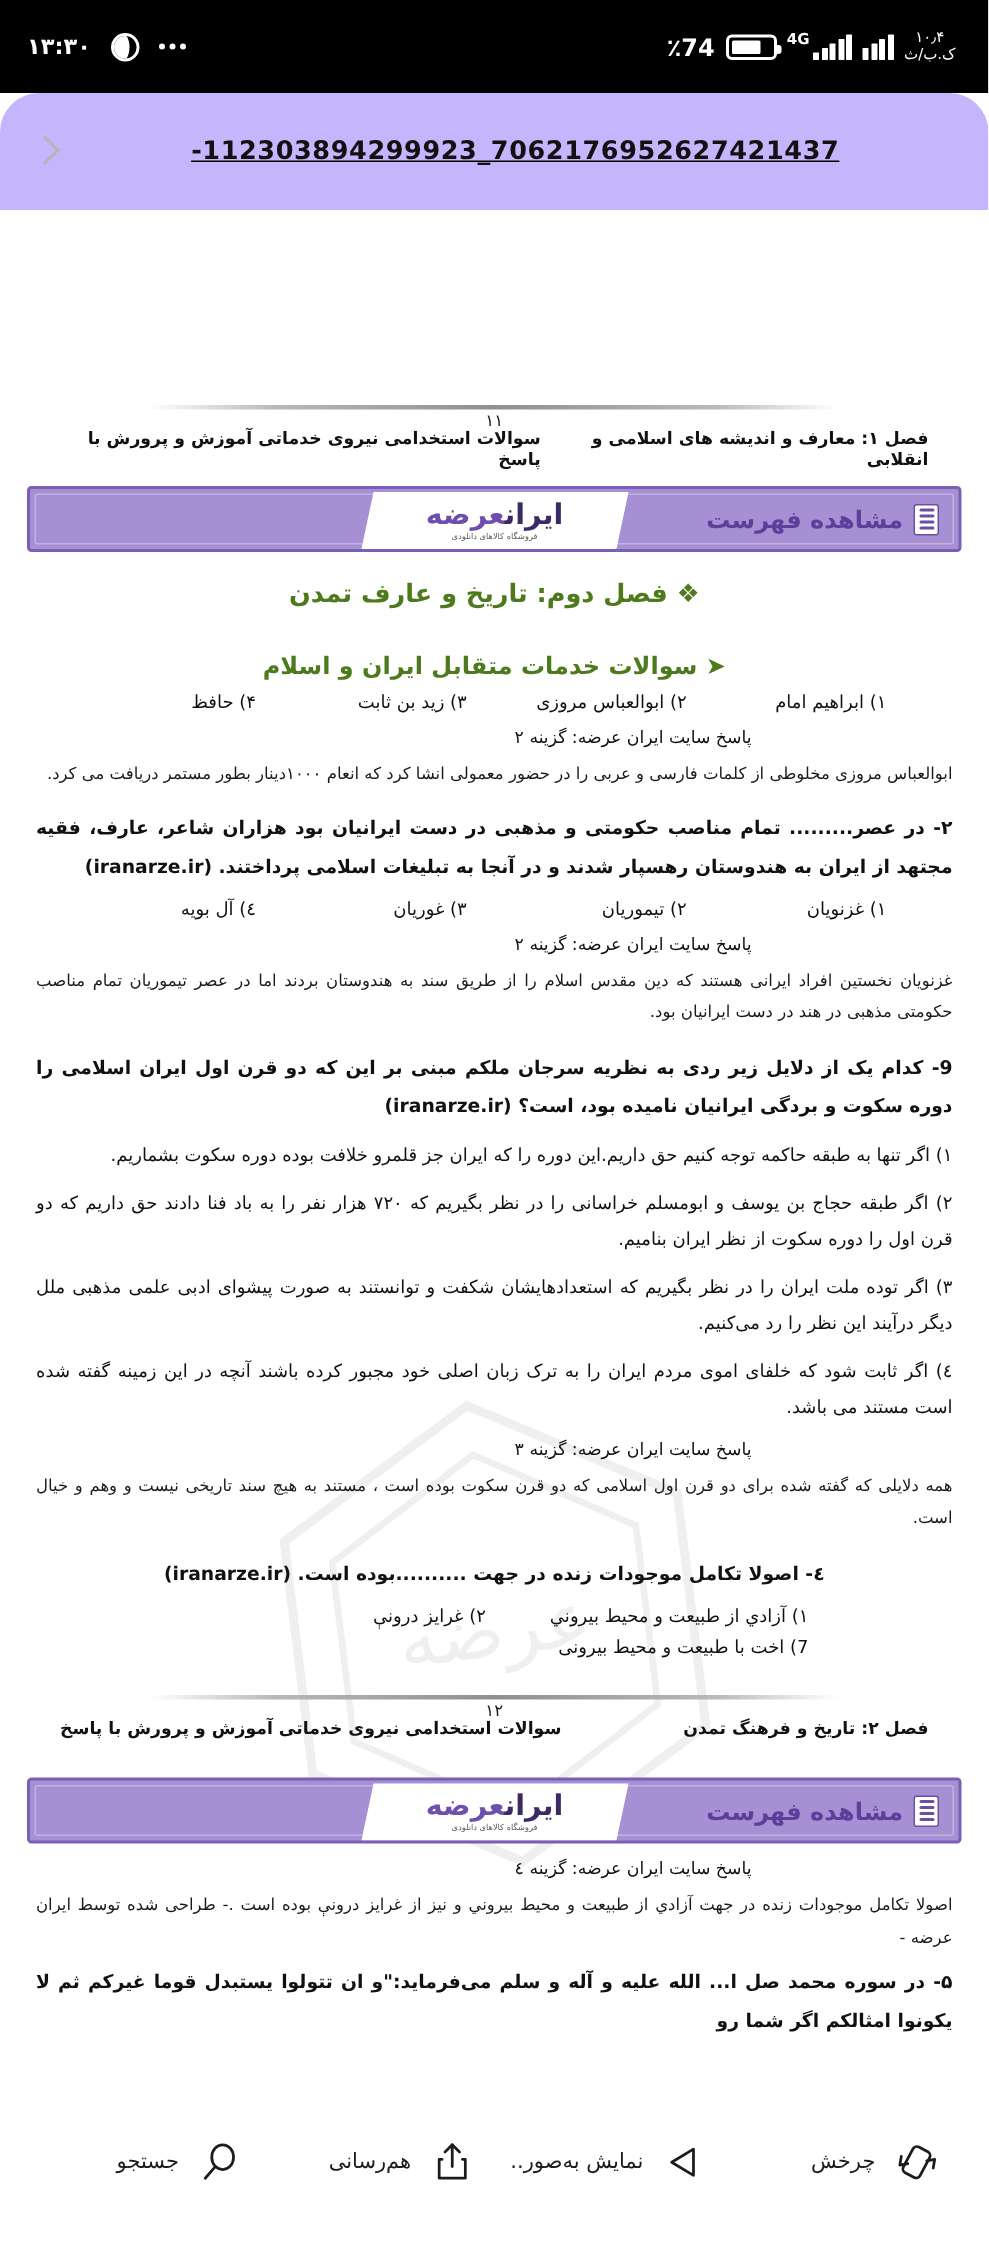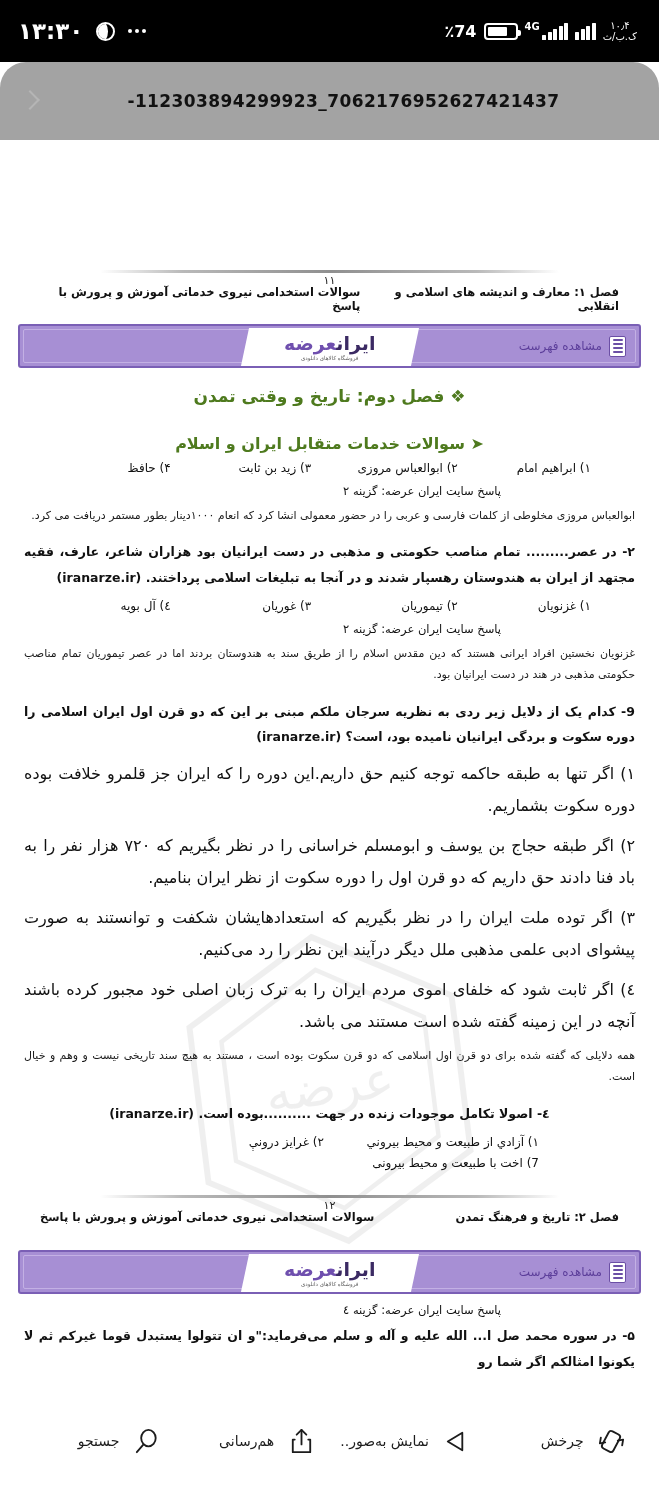--- a/index.html
+++ b/index.html
@@ -128,37 +128,38 @@
   }
   .moon-icon::after {
     content: "";
     position: absolute;
     left: -3px; top: -3px;
     width: 13px; height: 21px;
     background: #ffffff;
     border-radius: 50%;
   }
   .clock {
-    font-size: 23px;
+    font-size: 15px;
     font-weight: 600;
     letter-spacing: 0.5px;
   }
 
   
   .title-bar {
     position: absolute;
     top: 62px; left: 0;
     width: 659px;
     height: 78px;
-    background: #a3a3a3;
+    background: #c4b5fd;
     border-radius: 26px 26px 0 0;
     display: flex;
     align-items: center;
     justify-content: center;
     padding: 0 16px;
+    text-decoration: underline;
   }
   .doc-title {
     flex: 1;
     text-align: center;
     font-size: 17px;
     font-weight: 600;
     color: #111111;
     letter-spacing: 0.4px;
     direction: ltr;
     white-space: nowrap;
@@ -279,23 +280,23 @@
     gap: 2px;
     padding: 2px 2.5px;
   }
   .list-icon i {
     display: block;
     height: 2px;
     background: #6b4fa5;
     border-radius: 1px;
   }
   .ad-link {
-    font-size: 12px;
+    font-size: 16px;
     color: #5d3f9b;
-    font-weight: 400;
+    font-weight: 700;
     white-space: nowrap;
   }
   .ad-logo-box {
     position: absolute;
     left: 0; right: 0;
     margin: 0 auto;
     top: 2px;
     width: 170px;
     height: 38px;
     background: #ffffff;
@@ -396,21 +397,21 @@
     font-size: 11px;
     color: #1a1a1a;
     line-height: 1.95;
     text-align: justify;
     direction: rtl;
     margin-top: 7px;
     padding: 0 6px;
   }
 
   .opt-block {
-    font-size: 16px;
+    font-size: 12px;
     color: #111111;
     line-height: 2.0;
     direction: rtl;
     text-align: justify;
     margin-top: 8px;
     padding: 0 6px;
   }
 
   
   .watermark {
@@ -555,21 +556,21 @@
         <div class="ad-logo-box">
           <div class="ad-logo-inner">
             <span class="logo-main">
               <span>ایران</span><span class="accent">عرضه</span>
             </span>
             <div class="logo-sub">فروشگاه کالاهای دانلودی</div>
           </div>
         </div>
       </div>
 
-      <div class="h-chapter">❖ فصل دوم: تاریخ و وقتی تمدن</div>
+      <div class="h-chapter">❖ فصل دوم: تاریخ و عارف تمدن</div>
       <div class="h-section">➤ سوالات خدمات متقابل ایران و اسلام</div>
 
       <div class="opts-row opts-4">
         <span class="op">۱) ابراهیم امام</span>
         <span class="op">۲) ابوالعباس مروزی</span>
         <span class="op">۳) زید بن ثابت</span>
         <span class="op">۴) حافظ</span>
       </div>
       <div class="ans-line">پاسخ سایت ایران عرضه: گزینه ۲</div>
       <div class="expl">ابوالعباس مروزی مخلوطی از کلمات فارسی و عربی را در حضور معمولی انشا کرد که انعام ۱۰۰۰دینار بطور مستمر دریافت می کرد.</div>
@@ -582,20 +583,21 @@
         <span class="op">٤) آل بویه</span>
       </div>
       <div class="ans-line">پاسخ سایت ایران عرضه: گزینه ۲</div>
       <div class="expl">غزنویان نخستین افراد ایرانی هستند که دین مقدس اسلام را از طریق سند به هندوستان بردند اما در عصر تیموریان تمام مناصب حکومتی مذهبی در هند در دست ایرانیان بود.</div>
 
       <div class="q-text">9- کدام یک از دلایل زیر ردی به نظریه سرجان ملکم مبنی بر این که دو قرن اول ایران اسلامی را دوره سکوت و بردگی ایرانیان نامیده بود، است؟ (iranarze.ir)</div>
       <div class="opt-block">۱) اگر تنها به طبقه حاکمه توجه کنیم حق داریم.این  دوره را که ایران جز قلمرو خلافت بوده دوره سکوت بشماریم.</div>
       <div class="opt-block">۲) اگر طبقه حجاج بن یوسف و ابومسلم خراسانی را در نظر بگیریم که ۷۲۰ هزار نفر را به باد فنا دادند حق داریم که دو قرن اول را دوره سکوت از نظر ایران بنامیم.</div>
       <div class="opt-block">۳) اگر توده ملت ایران را در نظر بگیریم که استعدادهایشان شکفت و توانستند به صورت پیشوای ادبی علمی مذهبی ملل دیگر درآیند این نظر را رد می‌کنیم.</div>
       <div class="opt-block">٤) اگر ثابت شود که خلفای اموی مردم ایران را به ترک زبان اصلی خود مجبور کرده باشند آنچه در این زمینه گفته شده است مستند می باشد.</div>
+      <div class="ans-line">پاسخ سایت ایران عرضه: گزینه ۳</div>
       <div class="expl">همه دلایلی که گفته شده برای دو قرن اول اسلامی که دو قرن سکوت بوده است ، مستند به هیچ سند تاریخی نیست و وهم و خیال است.</div>
 
       <div class="q-text indent-center">٤- اصولا تکامل موجودات زنده در جهت ..........بوده است. (iranarze.ir)</div>
       <div class="opts-grid">
         <div class="grow">
           <span class="op">۱) آزادي از طبیعت و محیط بیروني</span>
           <span class="op">۲) غرایز درونې</span>
         </div>
         <div class="grow">
           <span class="op">7) اخت با طبیعت و محیط بیرونی</span>
@@ -629,20 +631,21 @@
           <div class="ad-logo-inner">
             <span class="logo-main">
               <span>ایران</span><span class="accent">عرضه</span>
             </span>
             <div class="logo-sub">فروشگاه کالاهای دانلودی</div>
           </div>
         </div>
       </div>
 
       <div class="ans-line">پاسخ سایت ایران عرضه: گزینه ٤</div>
+      <div class="expl">اصولا تکامل موجودات زنده در جهت آزادي از طبیعت و محیط بیروني و نیز از غرایز درونې بوده است .- طراحی شده توسط ایران عرضه -</div>
       <div class="q-text" style="margin-top:6px;">۵- در سوره محمد صل ا... الله علیه و آله و سلم می‌فرماید:"و ان تتولوا یستبدل قوما غیرکم ثم لا یکونوا امثالکم اگر شما رو</div>
     </div>
 
   </div>
 
   <div class="cut-shadow"></div>
 
   <div class="bottom-bar">
 
     <div class="nav-item">

